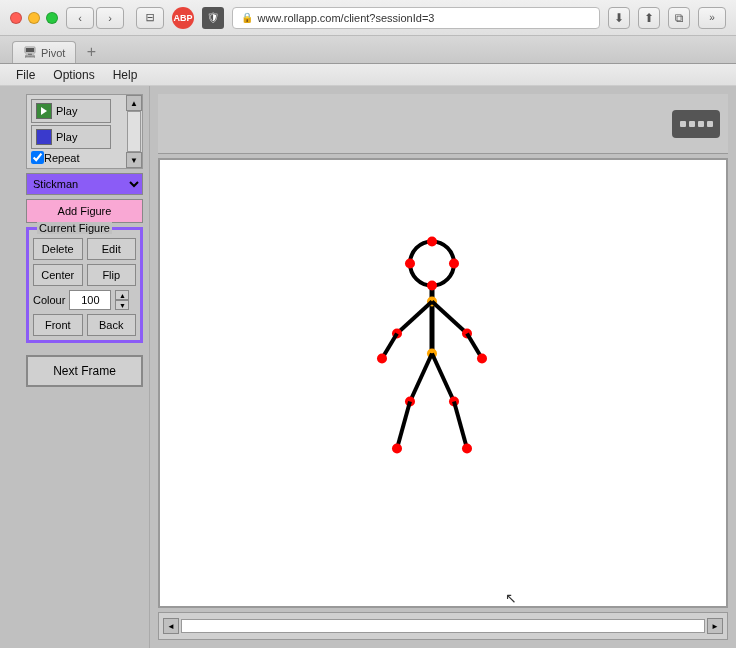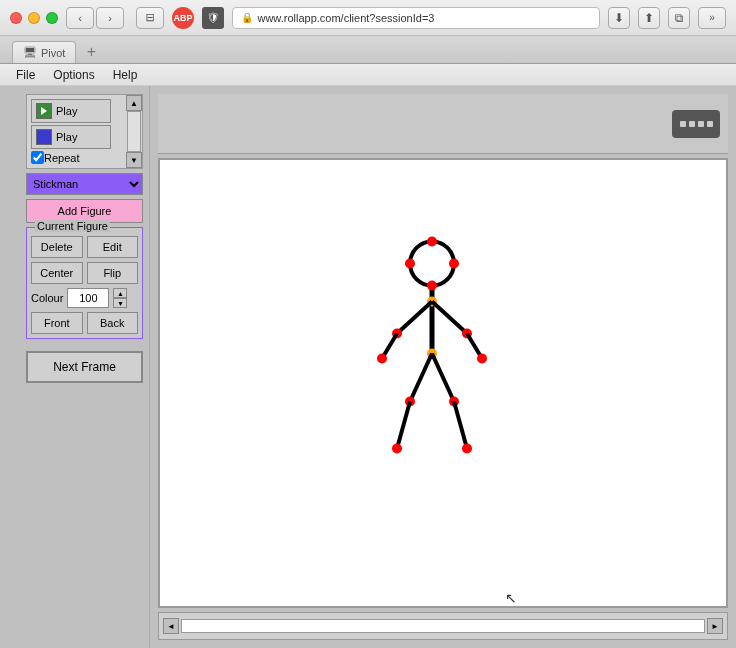--- a/index.html
+++ b/index.html
@@ -268,21 +268,21 @@
     .add-figure-btn {
       height: 24px;
       background: #f9a8d4;
       border: 1px solid #888;
       cursor: pointer;
       font-size: 11px;
       width: 100%;
     }
 
     .current-figure-group {
-      border: 1px solid #8b5cf6;
+      border: 3px solid #8b5cf6;
       padding: 4px;
       position: relative;
       background: #c8c8c8;
     }
     .group-label {
       position: absolute;
       top: -8px; left: 8px;
       background: #c0c0c0;
       padding: 0 2px;
       font-size: 11px;

